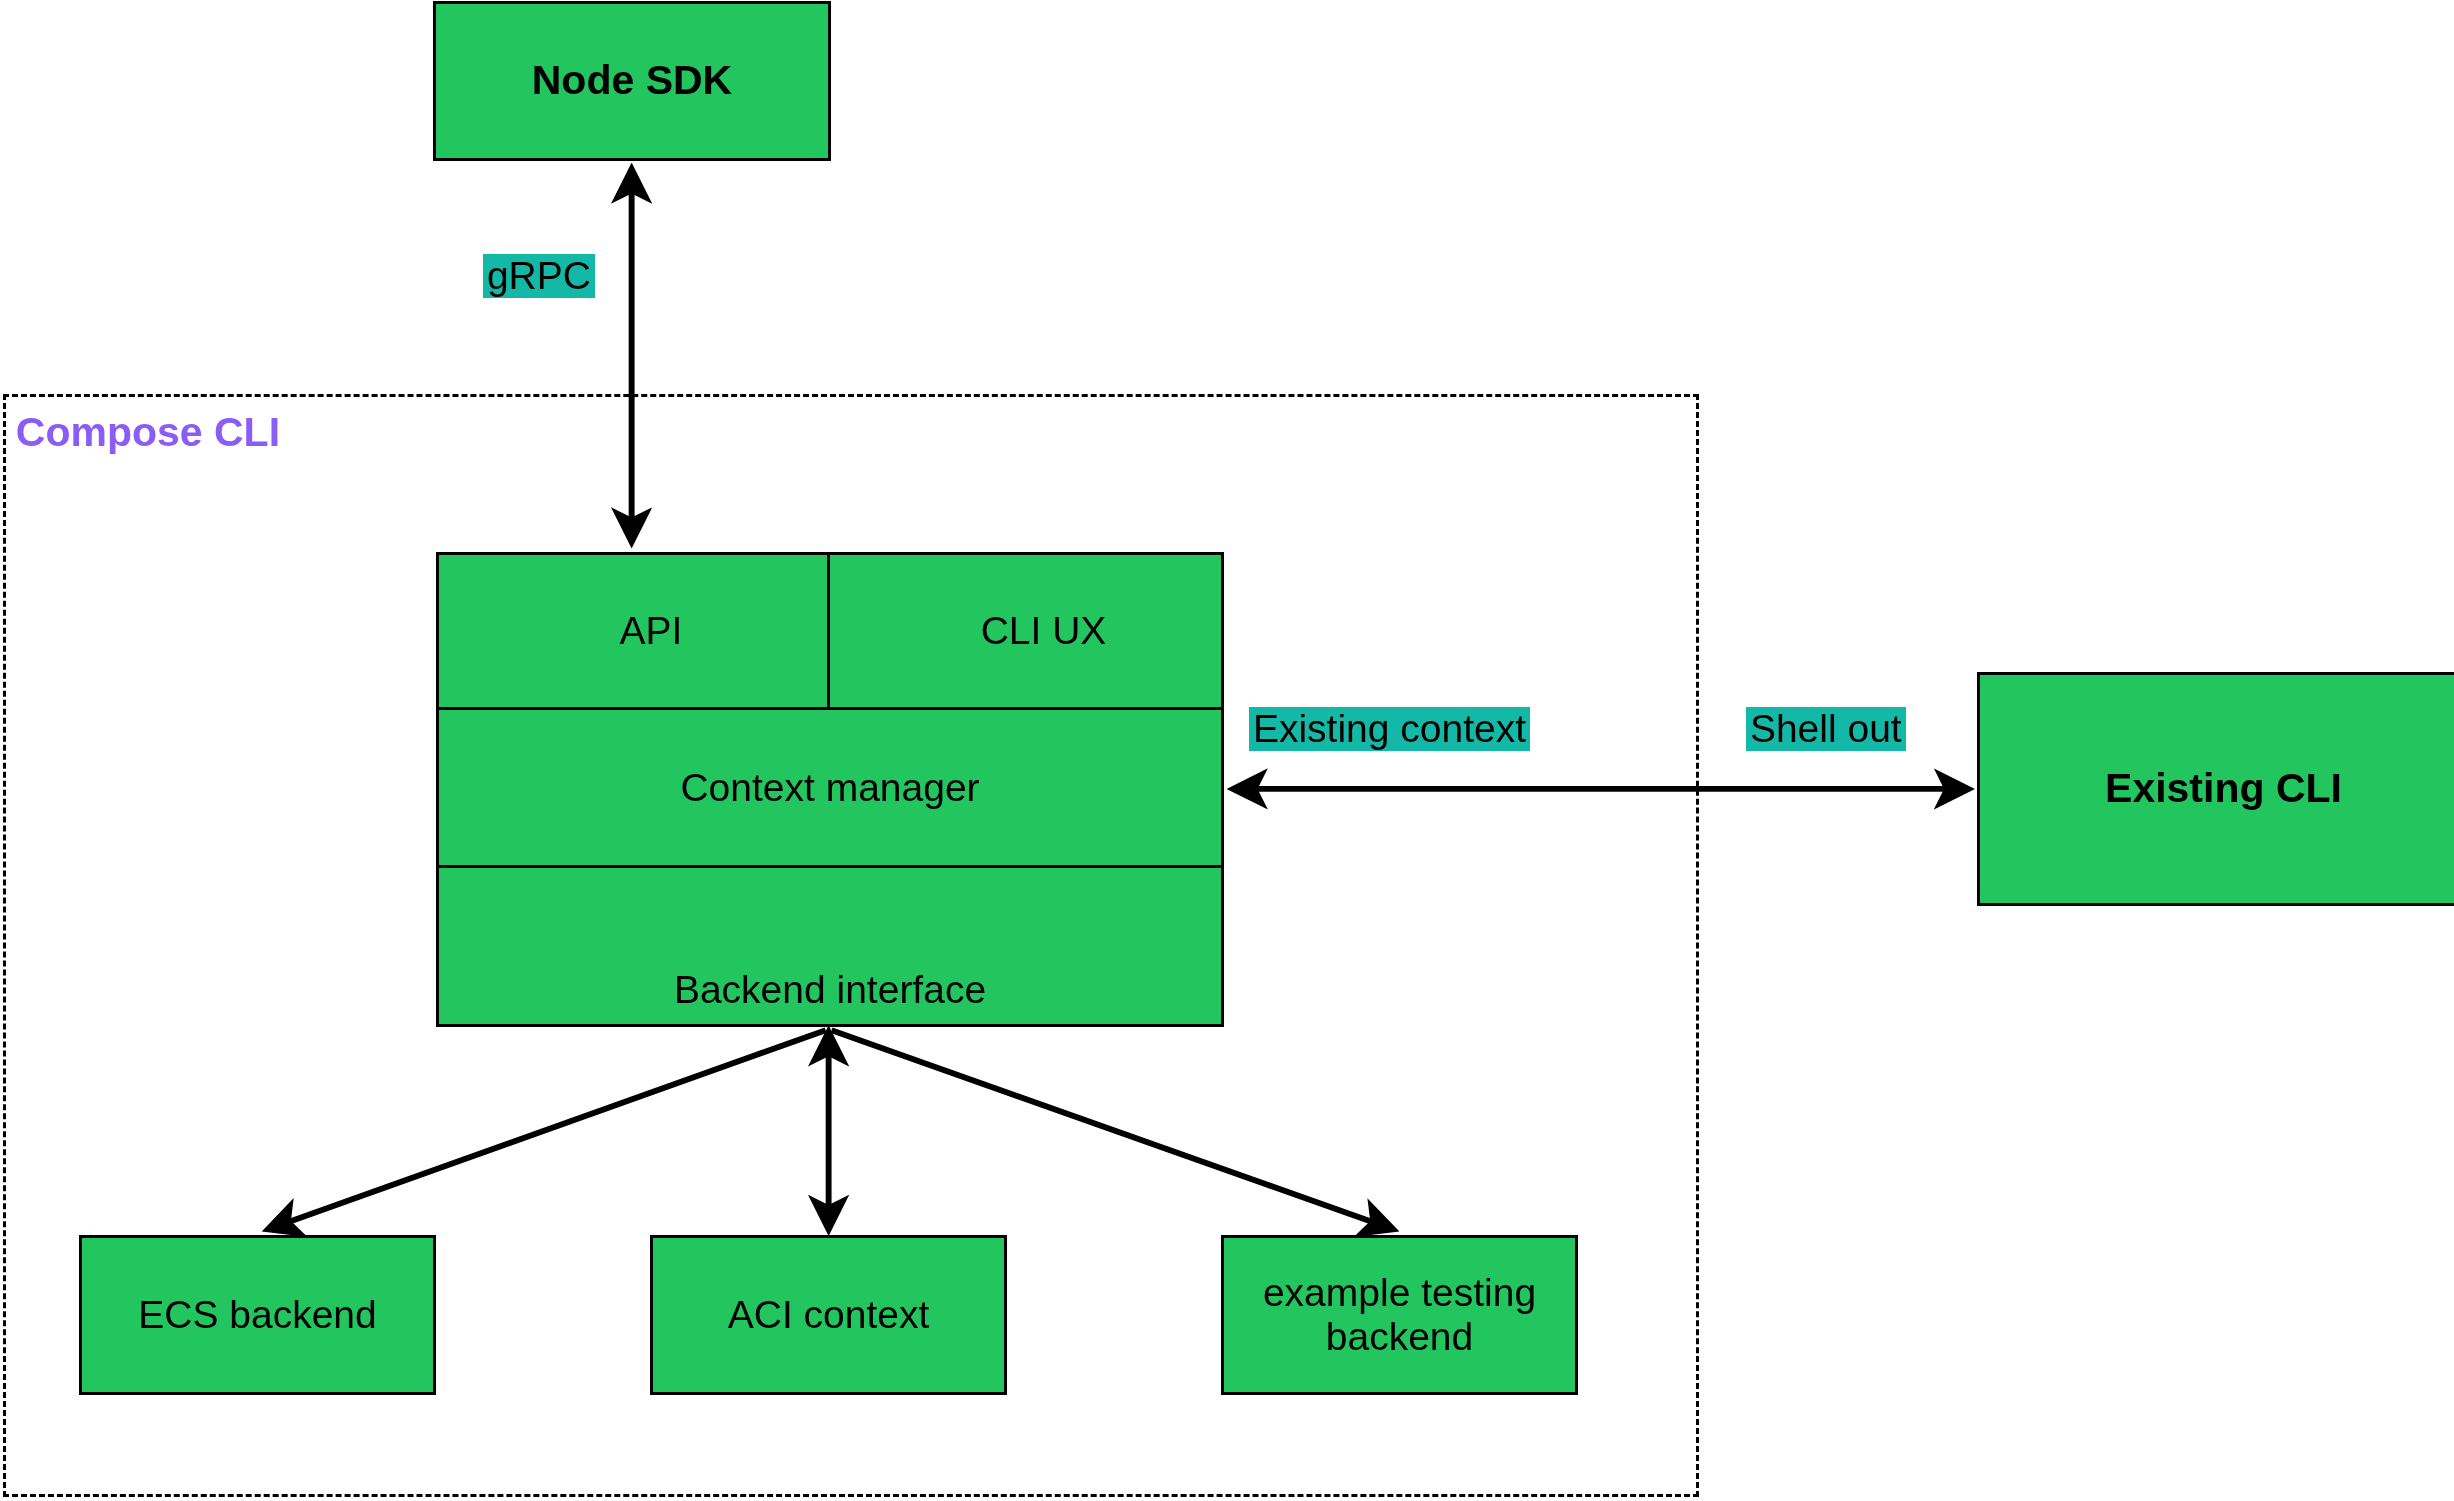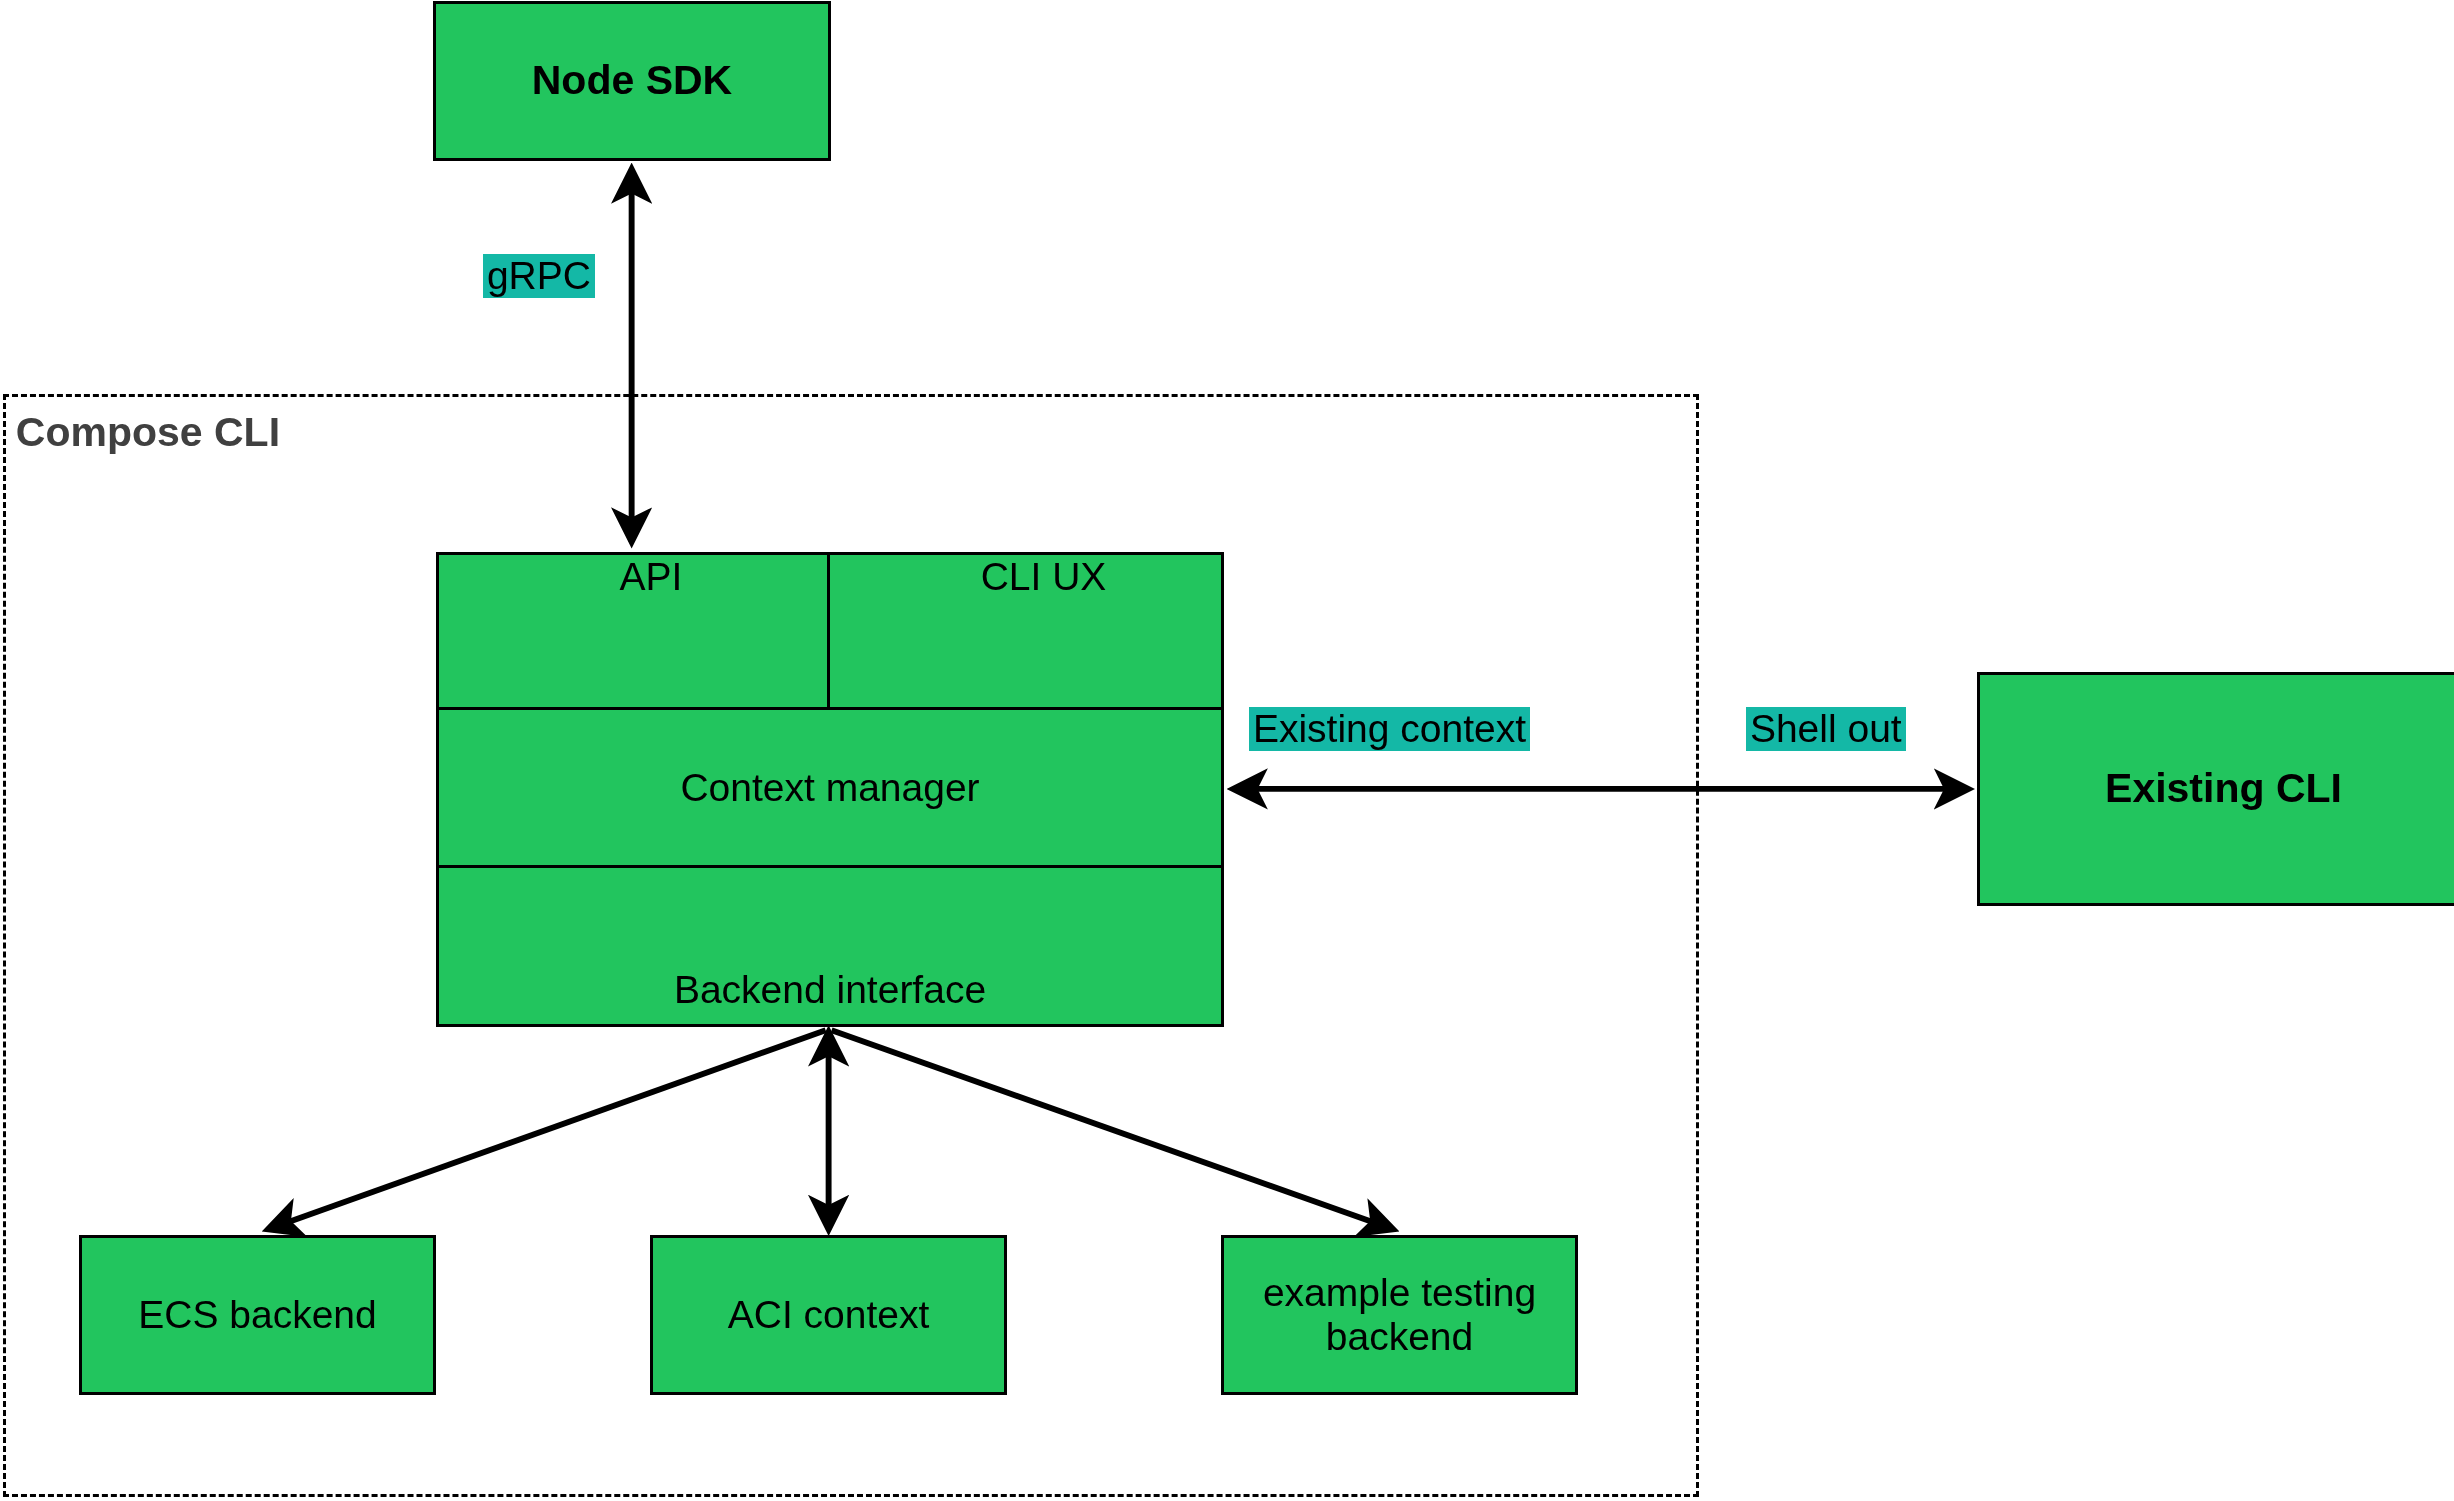--- a/index.html
+++ b/index.html
@@ -56,21 +56,21 @@
     box-sizing: border-box;
     border: 3.9px dashed #000000;
     background: transparent;
   }
   #compose-cli-title {
     position: absolute;
     left: 15.8px;
     top: 409px;
     font-size: 41px;
     font-weight: bold;
-    color: #404040;
+    color: #8b5cf6;
     white-space: nowrap;
   }
 
   
   #node-sdk-box {
     left: 433px; top: 1px; width: 398px; height: 160px;
     font-size: 41px;
   }
   #core-box {
     left: 436px; top: 552px; width: 788px; height: 475px;
@@ -89,21 +89,21 @@
     font-size: 39px;
   }
   #core-row-top {
     height: 155px;
     border-bottom: 3.9px solid #000000;
   }
   #core-cell-api, #core-cell-cliux {
     box-sizing: border-box;
     height: 100%;
     display: flex;
-    align-items: flex-start;
+    align-items: center;
     justify-content: center;
     padding-left: 36px;
   }
   #core-cell-api {
     width: 50%;
     border-right: 3.9px solid #000000;
   }
   #core-cell-cliux {
     width: 50%;
   }

